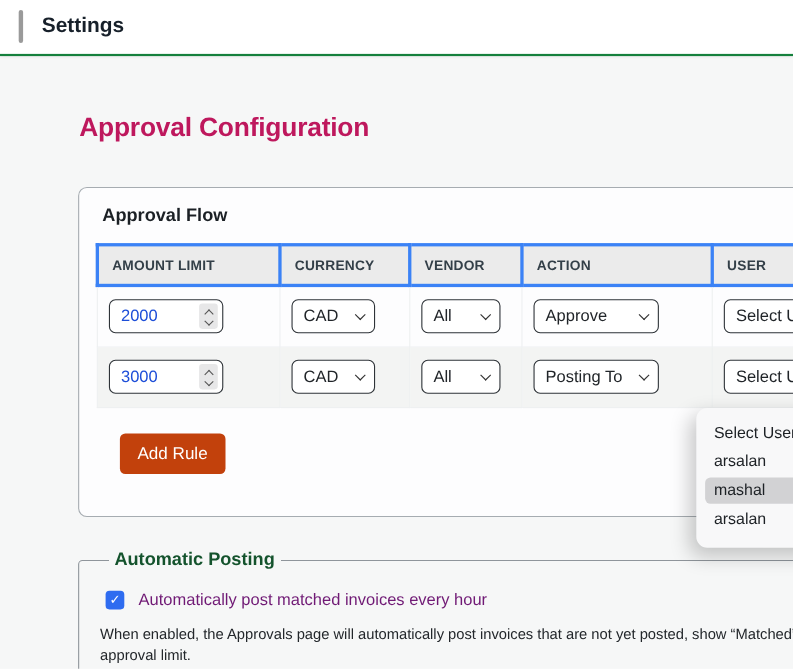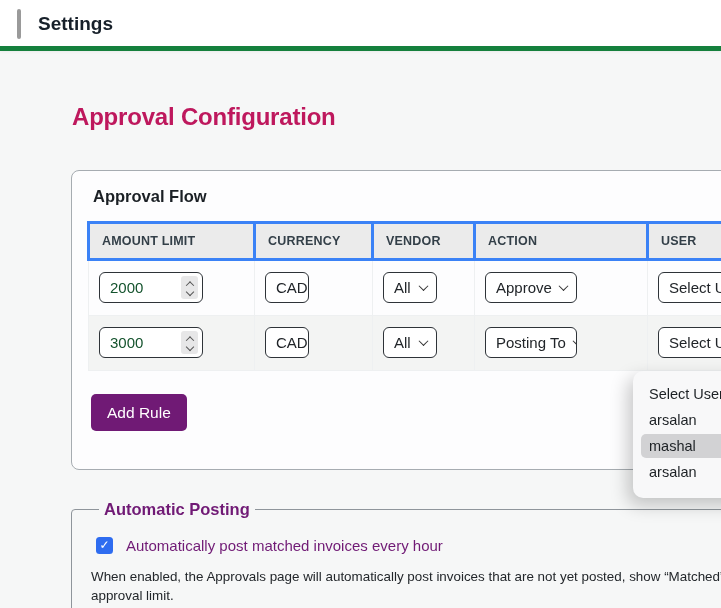--- a/index.html
+++ b/index.html
@@ -9,21 +9,21 @@
     overflow:hidden;
     background:#f6f7f7;
     font-family:"Liberation Sans", sans-serif;
     color:#212529;
   }
 
   
   .topbar {
     position:absolute; left:0; top:0; width:721px; height:51px;
     background:#ffffff;
-    border-bottom:5px solid #15803d;
+    border-bottom:2px solid #15803d;
     box-shadow:0 1px 3px rgba(0,0,0,0.05);
     z-index:2;
   }
   .scroll-thumb {
     position:absolute; left:17px; top:9px; width:4px; height:30px;
     background:#9a9a9a; border-radius:2px;
   }
   .settings-title {
     position:absolute; left:38px; top:13px;
     font-size:19px; font-weight:bold; color:#17202a;
@@ -63,21 +63,21 @@
     border:1px solid #eef0f1;
     border-top:none;
   }
   table.flow tbody tr.striped { background:#f3f4f3; }
 
   
   .num-input {
     display:inline-flex; align-items:center; justify-content:space-between;
     width:104px; height:31px;
     border:1px solid #2e3338; border-radius:6px; background:#fff;
-    padding:0 4px 0 10px; font-size:15px; color:#14532d;
+    padding:0 4px 0 10px; font-size:15px; color:#1d4ed8;
   }
   .spinner {
     width:17px; height:23px; background:#e7e7e8; border-radius:3px;
     display:flex; flex-direction:column; align-items:center; justify-content:center; gap:2px;
   }
   .chev-up, .chev-dn {
     width:6px; height:6px;
     border-right:1.5px solid #555; border-bottom:1.5px solid #555;
   }
   .chev-up { transform:rotate(-135deg) translate(-1px,-1px); }
@@ -88,33 +88,33 @@
     height:31px;
     border:1px solid #2e3338; border-radius:6px; background:#fff;
     padding:0 9px 0 10px; font-size:15px; color:#212529;
     white-space:nowrap; overflow:hidden; gap:8px;
   }
   .select .arrow {
     flex:0 0 auto; width:7px; height:7px;
     border-right:1.6px solid #333; border-bottom:1.6px solid #333;
     transform:rotate(45deg) translate(-1px,-1px);
   }
-  .w-cad    { width:44px;align-items:center;  }
-  .w-all    { width:54px;  }
-  .w-action { width:92px; }
+  .w-cad    { width:76px;align-items:center;  }
+  .w-all    { width:72px;  }
+  .w-action { width:114px; }
   .w-user   { width:136px; }
 
   .btn-row { margin-top:23px; margin-left:4px; display:flex; gap:13px; }
   .btn {
     height:37px; border:none; border-radius:5px;
     color:#ffffff; font-size:15.5px; padding:0 16px;
     font-family:"Liberation Sans", sans-serif;
     cursor:pointer;
   }
-  .btn-green { background:#701a75; }
+  .btn-green { background:#c2410c;margin-left:18px; }
   .btn-blue  { background:#2e6cf0; }
 
   
   .user-dropdown {
     position:absolute; left:633px; top:371px; width:120px; height:127px;
     background:#f8f8f9;
     border-radius:10px 0 0 10px;
     box-shadow:-5px 7px 18px rgba(0,0,0,0.22);
     padding:9px 0 9px 8px;
     z-index:6;
@@ -128,21 +128,21 @@
   .dd-item.selected { background:#d2d2d4; border-radius:5px; }
 
   
   fieldset.auto-post {
     position:absolute; left:71px; top:500px; width:741px; height:130px;
     border:1px solid #8f959b; border-radius:4px;
     padding:4px 0 0 19px;
     background:transparent;
   }
   fieldset.auto-post legend {
-    font-size:16.5px; font-weight:bold; color:#701a75;
+    font-size:16.5px; font-weight:bold; color:#14532d;
     padding:0 5px; margin-left:8px;
   }
   .check-row { margin-top:14px; margin-left:5px; display:flex; align-items:center; gap:13px; }
   .checkbox {
     width:17px; height:17px; background:#2e6cf0; border-radius:3.5px;
     color:#fff; font-size:12px; line-height:17px;
     display:flex; align-items:center; justify-content:center;
     flex:0 0 auto;
   }
   .check-label { font-size:15px; color:#701a75; }

